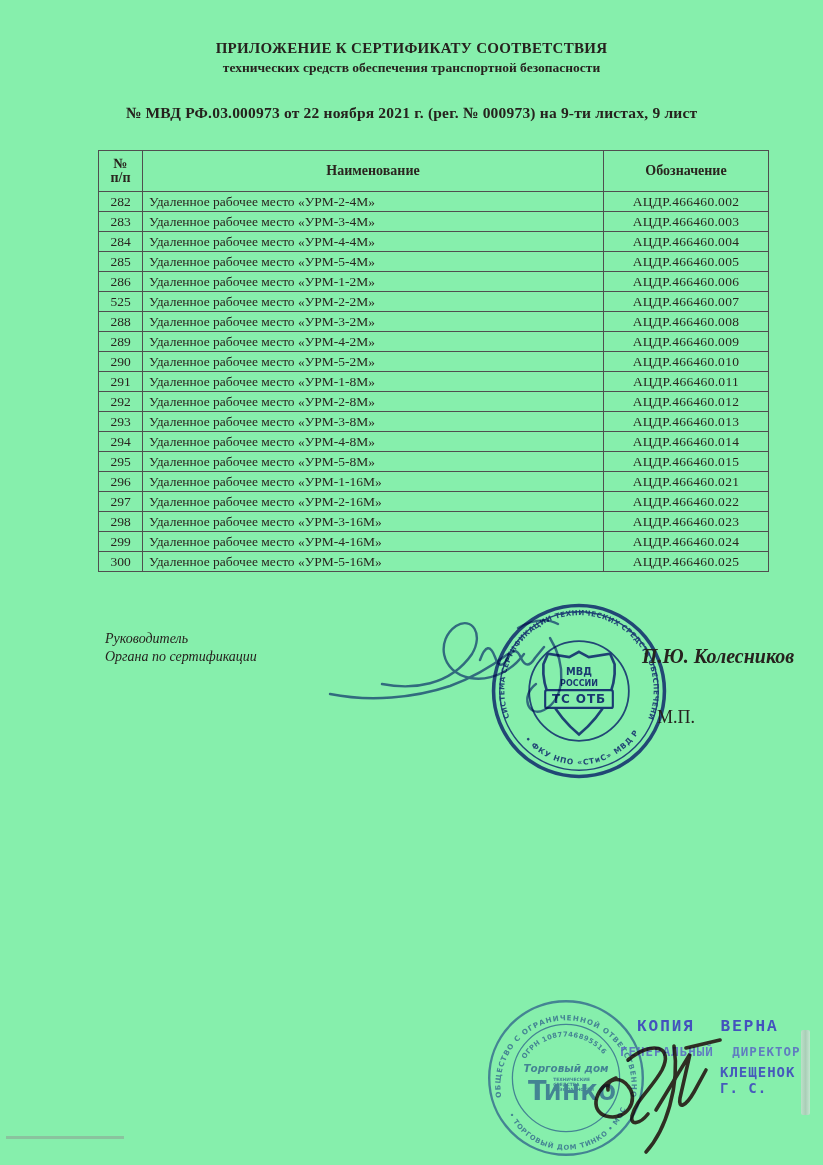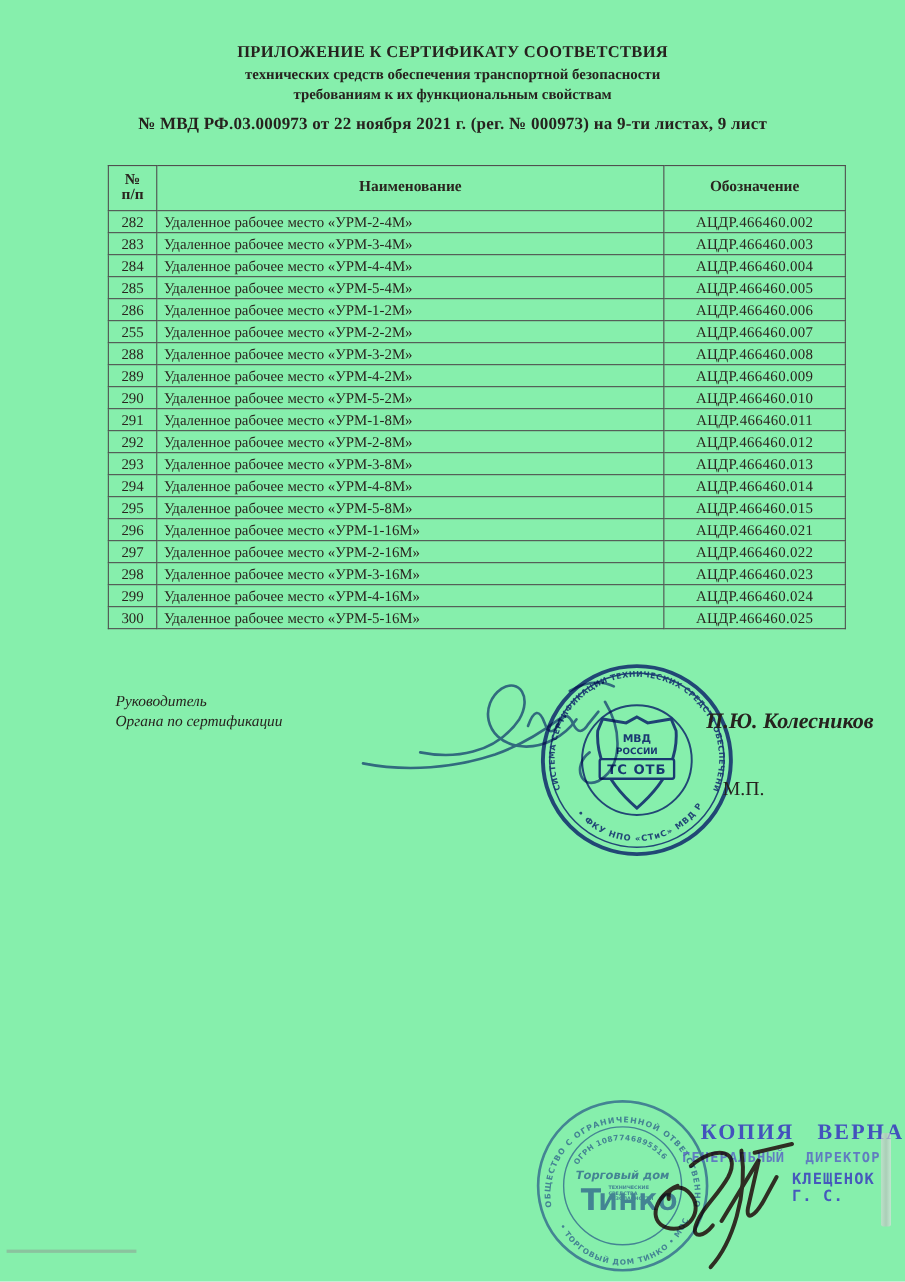--- a/index.html
+++ b/index.html
@@ -29,41 +29,40 @@
   td.c-des{text-align:center;letter-spacing:.3px;}
   .numhead{line-height:14px;}
 
   .role{left:105px;top:630px;font-size:14px;font-weight:normal;font-style:italic;line-height:18px;}
   .signer{left:642px;top:645px;font-size:20px;font-weight:bold;font-style:italic;}
   .mp{left:657px;top:707px;font-size:18px;}
 
   .stamp{mix-blend-mode:multiply;}
   .sig{mix-blend-mode:multiply;}
 
-  .copyline1{left:637px;top:1018px;font-family:Liberation Serif, serif;
-    font-size:20px;font-weight:bold;letter-spacing:2px;word-spacing:14px;}
+  .copyline1{left:637px;top:1018px;font-family:Liberation Mono, monospace;
+    font-size:16px;font-weight:bold;letter-spacing:2px;word-spacing:14px;}
   .copyline2{left:620px;top:1044px;font-family:"DejaVu Sans Mono","Liberation Mono",monospace;
     font-size:12.5px;font-weight:bold;letter-spacing:1px;word-spacing:10px;opacity:.85;}
   .copyline3{left:684px;top:1064px;font-family:"DejaVu Sans Mono","Liberation Mono",monospace;
     font-size:14px;font-weight:bold;letter-spacing:1px;opacity:.95;padding-left:36px;}
 
   .scan-strip{left:801px;top:1030px;width:9px;height:85px;
     background:linear-gradient(to right,#d8d8d8,#bdbdbd,#e2e2e2);opacity:.65;border-radius:2px;}
   .scan-line{left:6px;top:1136px;width:118px;height:3px;background:#8f8f8f;opacity:.45;filter:blur(.6px);}
 
   svg text{font-family:"DejaVu Sans","Liberation Sans",sans-serif;}
 </style>
 </head>
 <body>
 
 <div class="page">
 
   <div class="abs ctr title1">ПРИЛОЖЕНИЕ К СЕРТИФИКАТУ СООТВЕТСТВИЯ</div>
   <div class="abs ctr title2">технических средств обеспечения транспортной безопасности</div>
-  <div class="abs ctr title3">требованиям к их функциональным свойствам</div>
   <div class="abs ctr certline">№ МВД РФ.03.000973 от 22 ноября 2021 г. (рег. № 000973) на 9-ти листах, 9 лист</div>
 
   <table class="doc">
     <colgroup>
         <col style="width:44px">
         <col style="width:461px">
         <col style="width:165px">
       </colgroup>
     <thead>
       <tr>
@@ -96,21 +95,21 @@
           <td class="c-num">285</td>
           <td class="c-name">Удаленное рабочее место «УРМ-5-4М»</td>
           <td class="c-des">АЦДР.466460.005</td>
         </tr>
         <tr>
           <td class="c-num">286</td>
           <td class="c-name">Удаленное рабочее место «УРМ-1-2М»</td>
           <td class="c-des">АЦДР.466460.006</td>
         </tr>
         <tr>
-          <td class="c-num">255</td>
+          <td class="c-num">525</td>
           <td class="c-name">Удаленное рабочее место «УРМ-2-2М»</td>
           <td class="c-des">АЦДР.466460.007</td>
         </tr>
         <tr>
           <td class="c-num">288</td>
           <td class="c-name">Удаленное рабочее место «УРМ-3-2М»</td>
           <td class="c-des">АЦДР.466460.008</td>
         </tr>
         <tr>
           <td class="c-num">289</td>

